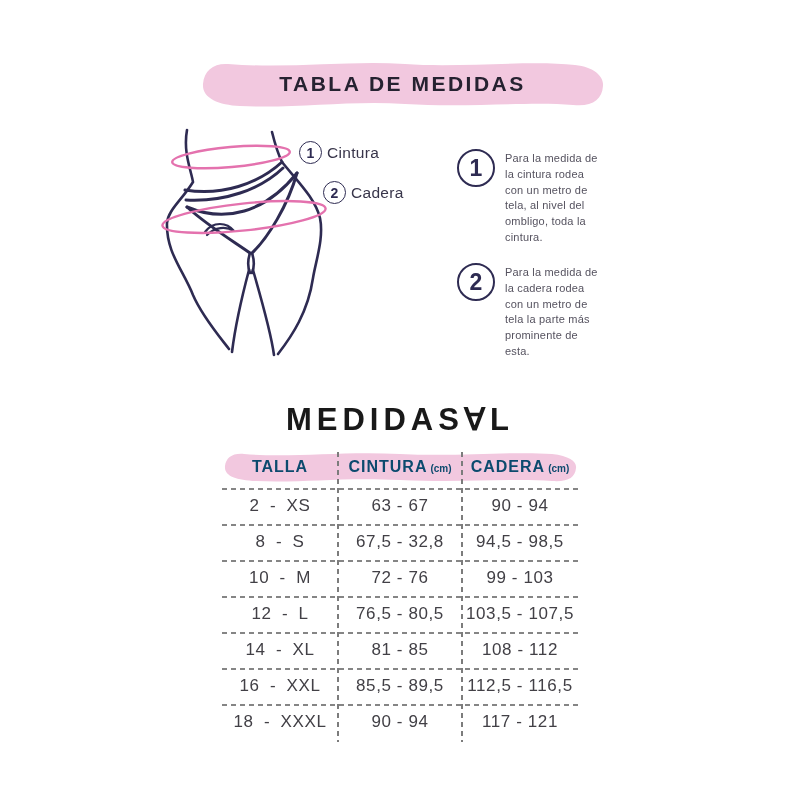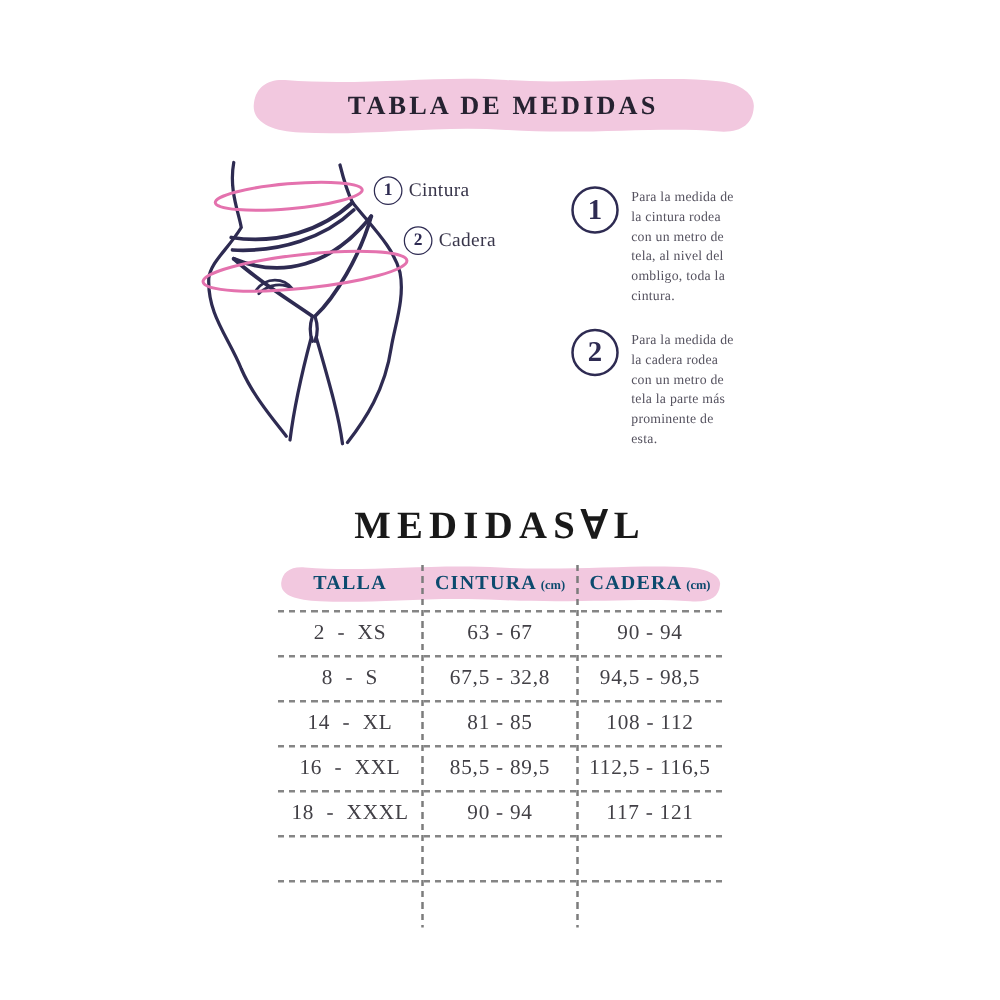--- a/index.html
+++ b/index.html
@@ -1,18 +1,18 @@
 <!DOCTYPE html>
 <html><head>
 <meta charset="utf-8">
 <style>
   html,body{margin:0;padding:0;background:#ffffff;}
   .canvas{
     position:relative;width:800px;height:800px;background:#ffffff;overflow:hidden;
-    font-family:Liberation Serif, serif;color:#413f45;
+    font-family:Liberation Sans, sans-serif;color:#413f45;
   }
   
   .banner{position:absolute;left:200px;top:58px;width:405px;height:52px;}
   .banner svg{position:absolute;left:0;top:0;}
   .banner-text{
     position:absolute;left:0;top:0;width:100%;height:52px;line-height:52px;text-align:center;
     font-size:21px;font-weight:bold;letter-spacing:2.5px;color:#262231;
   }
   
   .figure{position:absolute;left:130px;top:110px;}
@@ -158,20 +158,30 @@
         <div class="cell talla">2 - XS</div>
         <div class="cell">63 - 67</div>
         <div class="cell">90 - 94</div>
       </div>
       <div class="row">
         <div class="cell talla">8 - S</div>
         <div class="cell">67,5 - 32,8</div>
         <div class="cell">94,5 - 98,5</div>
       </div>
       <div class="row">
+        <div class="cell talla">10 - M</div>
+        <div class="cell">72 - 76</div>
+        <div class="cell">99 - 103</div>
+      </div>
+      <div class="row">
+        <div class="cell talla">12 - L</div>
+        <div class="cell">76,5 - 80,5</div>
+        <div class="cell">103,5 - 107,5</div>
+      </div>
+      <div class="row">
         <div class="cell talla">14 - XL</div>
         <div class="cell">81 - 85</div>
         <div class="cell">108 - 112</div>
       </div>
       <div class="row">
         <div class="cell talla">16 - XXL</div>
         <div class="cell">85,5 - 89,5</div>
         <div class="cell">112,5 - 116,5</div>
       </div>
       <div class="row">

